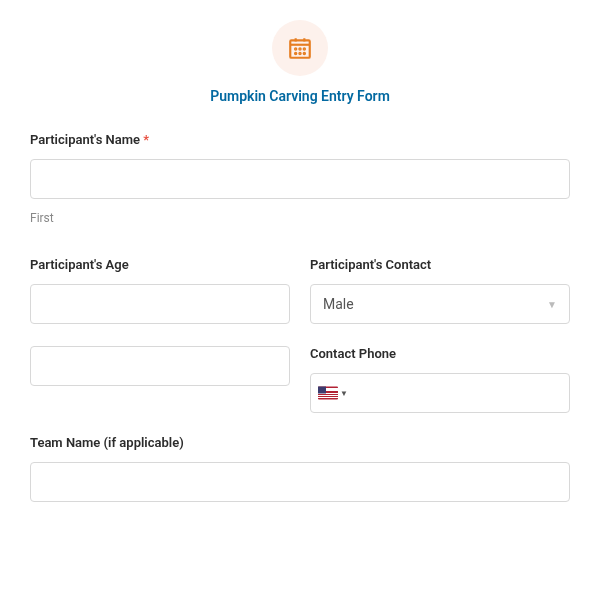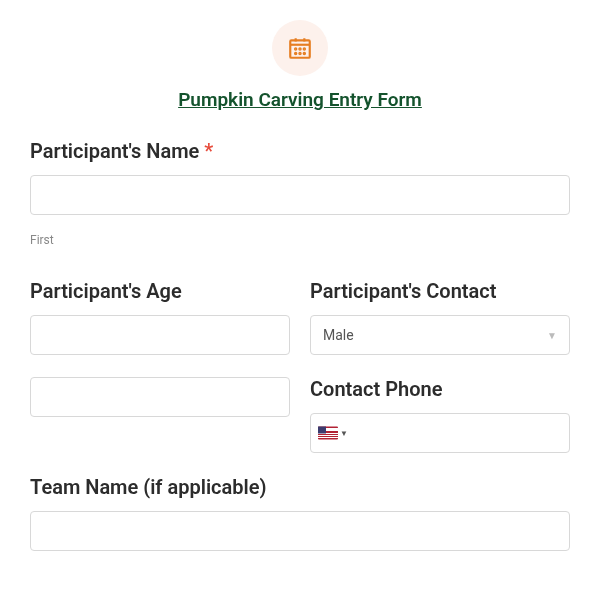--- a/index.html
+++ b/index.html
@@ -1,26 +1,26 @@
 <!DOCTYPE html>
 <html><head>
 <meta charset="utf-8">
 <style>
 * { box-sizing: border-box; margin: 0; padding: 0; }
 body { font-family: -apple-system, BlinkMacSystemFont, "Segoe UI", Roboto, Helvetica, Arial, sans-serif; background: #fff; width: 600px; height: 600px; overflow: hidden; }
 .container { padding: 20px 30px; }
 .header { text-align: center; margin-bottom: 28px; }
 .icon-circle { width: 56px; height: 56px; background: #fdf1ec; border-radius: 50%; display: inline-flex; align-items: center; justify-content: center; margin-bottom: 12px; }
-.title { font-size: 19px; font-weight: 600; color: #14532d; text-decoration: underline; }
+.title { font-size: 14px; font-weight: 600; color: #0369a1; }
 .row { display: flex; gap: 20px; margin-bottom: 22px; }
 .col { flex: 1; }
-.label { font-size: 20px; font-weight: 600; color: #2c2c2c; margin-bottom: 12px; display: block; }
+.label { font-size: 13px; font-weight: 600; color: #2c2c2c; margin-bottom: 12px; display: block; }
 .required { color: #e74c3c; }
 .input { width: 100%; height: 40px; border: 1px solid #d8d8d8; border-radius: 4px; padding: 0 12px; font-size: 14px; background: #fff; }
-.sublabel { font-size: 12px; color: #888; margin-top: 18px; display: block; }
+.sublabel { font-size: 12px; color: #888; margin-top: 12px; display: block; }
 .select { width: 100%; height: 40px; border: 1px solid #d8d8d8; border-radius: 4px; padding: 0 12px; font-size: 14px; background: #fff; display: flex; align-items: center; justify-content: space-between; color: #555; cursor: pointer; }
 .chevron { color: #bbb; font-size: 10px; }
 .phone-wrap { position: relative; }
 .phone-input { width: 100%; height: 40px; border: 1px solid #d8d8d8; border-radius: 4px; padding: 0 12px 0 50px; font-size: 14px; background: #fff; }
 .flag-btn { position: absolute; left: 8px; top: 50%; transform: translateY(-50%); display: flex; align-items: center; gap: 2px; cursor: pointer; }
 .flag { width: 20px; height: 13px; background: linear-gradient(to bottom, #b22234 0%, #b22234 7.7%, #fff 7.7%, #fff 15.4%, #b22234 15.4%, #b22234 23%, #fff 23%, #fff 30.8%, #b22234 30.8%, #b22234 38.5%, #fff 38.5%, #fff 46.1%, #b22234 46.1%, #b22234 53.8%, #fff 53.8%, #fff 61.5%, #b22234 61.5%, #b22234 69.2%, #fff 69.2%, #fff 76.9%, #b22234 76.9%, #b22234 84.6%, #fff 84.6%, #fff 92.3%, #b22234 92.3%); position: relative; border-radius: 1px; }
 .flag::before { content: ""; position: absolute; top: 0; left: 0; width: 8px; height: 7px; background: #3c3b6e; }
 .flag-caret { font-size: 8px; color: #555; }
 </style>
 </head>

